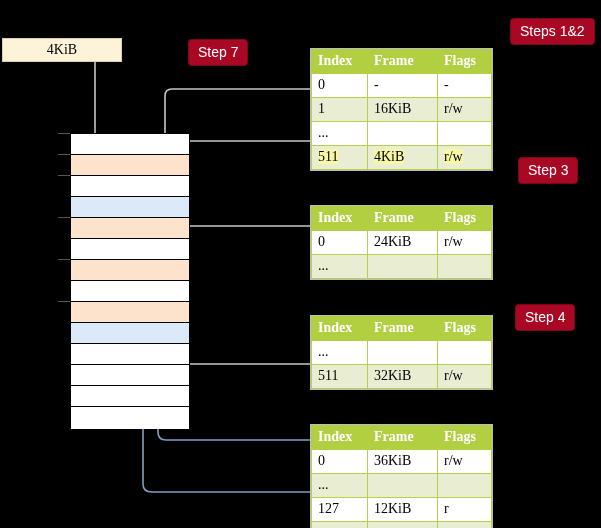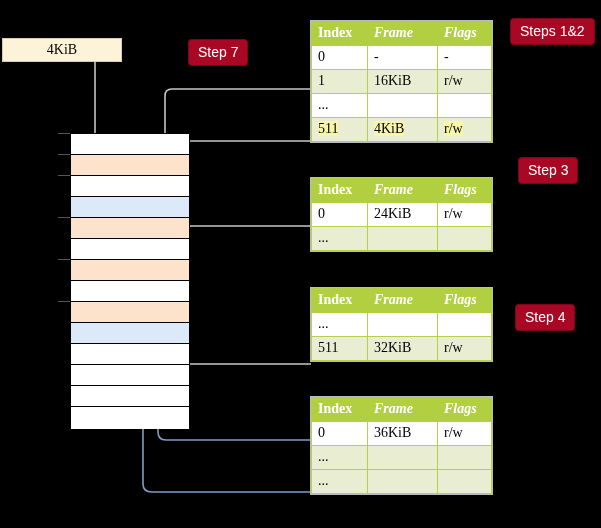--- a/index.html
+++ b/index.html
@@ -71,38 +71,39 @@
     border-top: 1.5px solid #555555;
   }
 
   
   .ptable {
     position: absolute;
     border-collapse: collapse;
     font-size: 14px;
     background: #ffffff;
     box-shadow: 0 0 0 1px #bcbcbc;
+    margin-top: 28px;
   }
   .ptable td, .ptable th {
     border: 1px solid #b5cf4e;
     padding: 3px 6px 4px 6px;
     text-align: left;
     font-weight: normal;
     height: 16px;
     box-sizing: border-box;
     white-space: nowrap;
   }
   .ptable thead th {
     background: #b2cf41;
     color: #ffffff;
     font-weight: bold;
     font-size: 14px;
     border-color: #b2cf41;
   }
-  .ptable thead th + th { border-left: 1px solid #ffffff; font-style: italic; }
+  .ptable thead th + th { border-left: 1px solid #ffffff; }
   .ptable tbody tr.odd td { background: #ffffff; }
   .ptable tbody tr.even td { background: #e9eed3; }
   .ptable td.c-index { width: 56px; }
   .ptable td.c-frame { width: 70px; }
   .ptable td.c-flags { width: 54px; }
   .ptable th.c-index { width: 56px; }
   .ptable th.c-frame { width: 70px; }
   .ptable th.c-flags { width: 54px; }
   .hl { background: #f7f7a8 !important; }
 
@@ -273,20 +274,25 @@
         <tr class="odd">
           <td class="c-index">0</td>
           <td class="c-frame">36KiB</td>
           <td class="c-flags">r/w</td>
         </tr>
         <tr class="even">
           <td class="c-index">...</td>
           <td class="c-frame"></td>
           <td class="c-flags"></td>
         </tr>
+        <tr class="odd">
+          <td class="c-index">127</td>
+          <td class="c-frame">12KiB</td>
+          <td class="c-flags">r</td>
+        </tr>
         <tr class="even">
           <td class="c-index">...</td>
           <td class="c-frame"></td>
           <td class="c-flags"></td>
         </tr>
       </tbody>
     </table>
   </div>
 
 </body></html>

